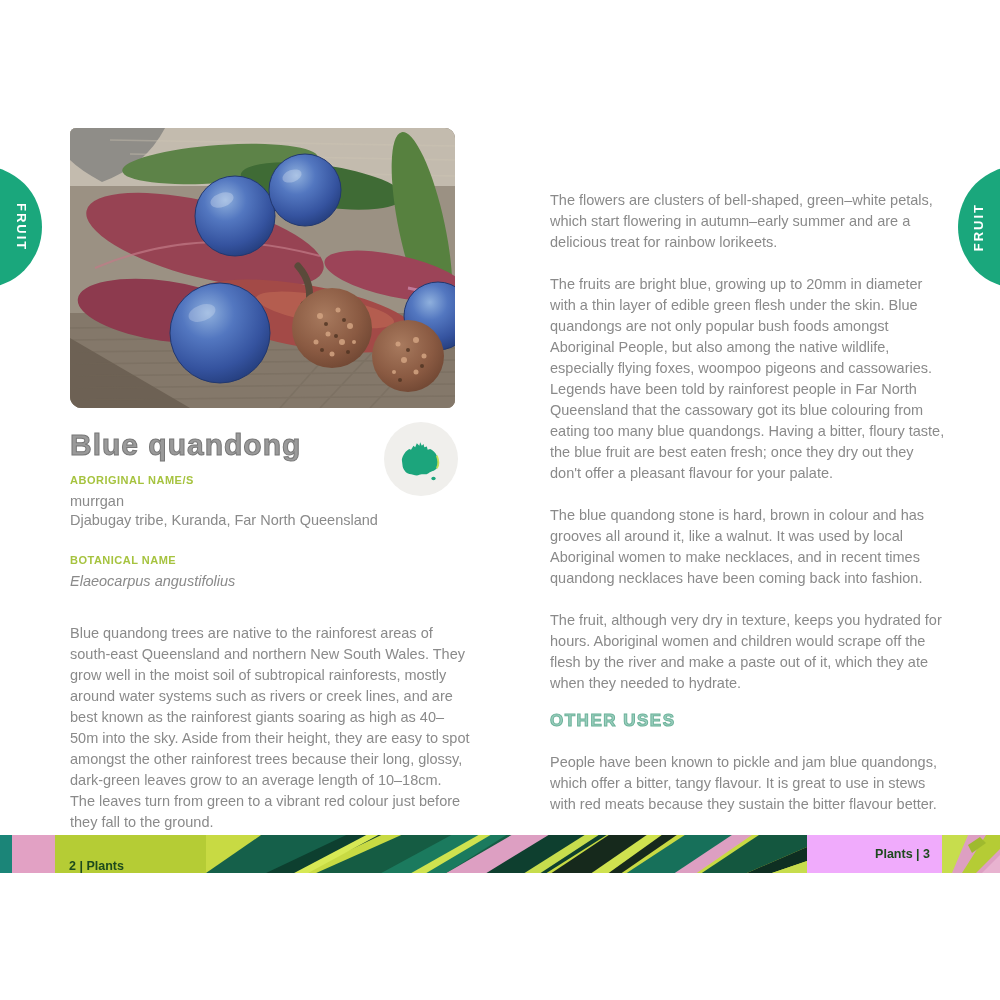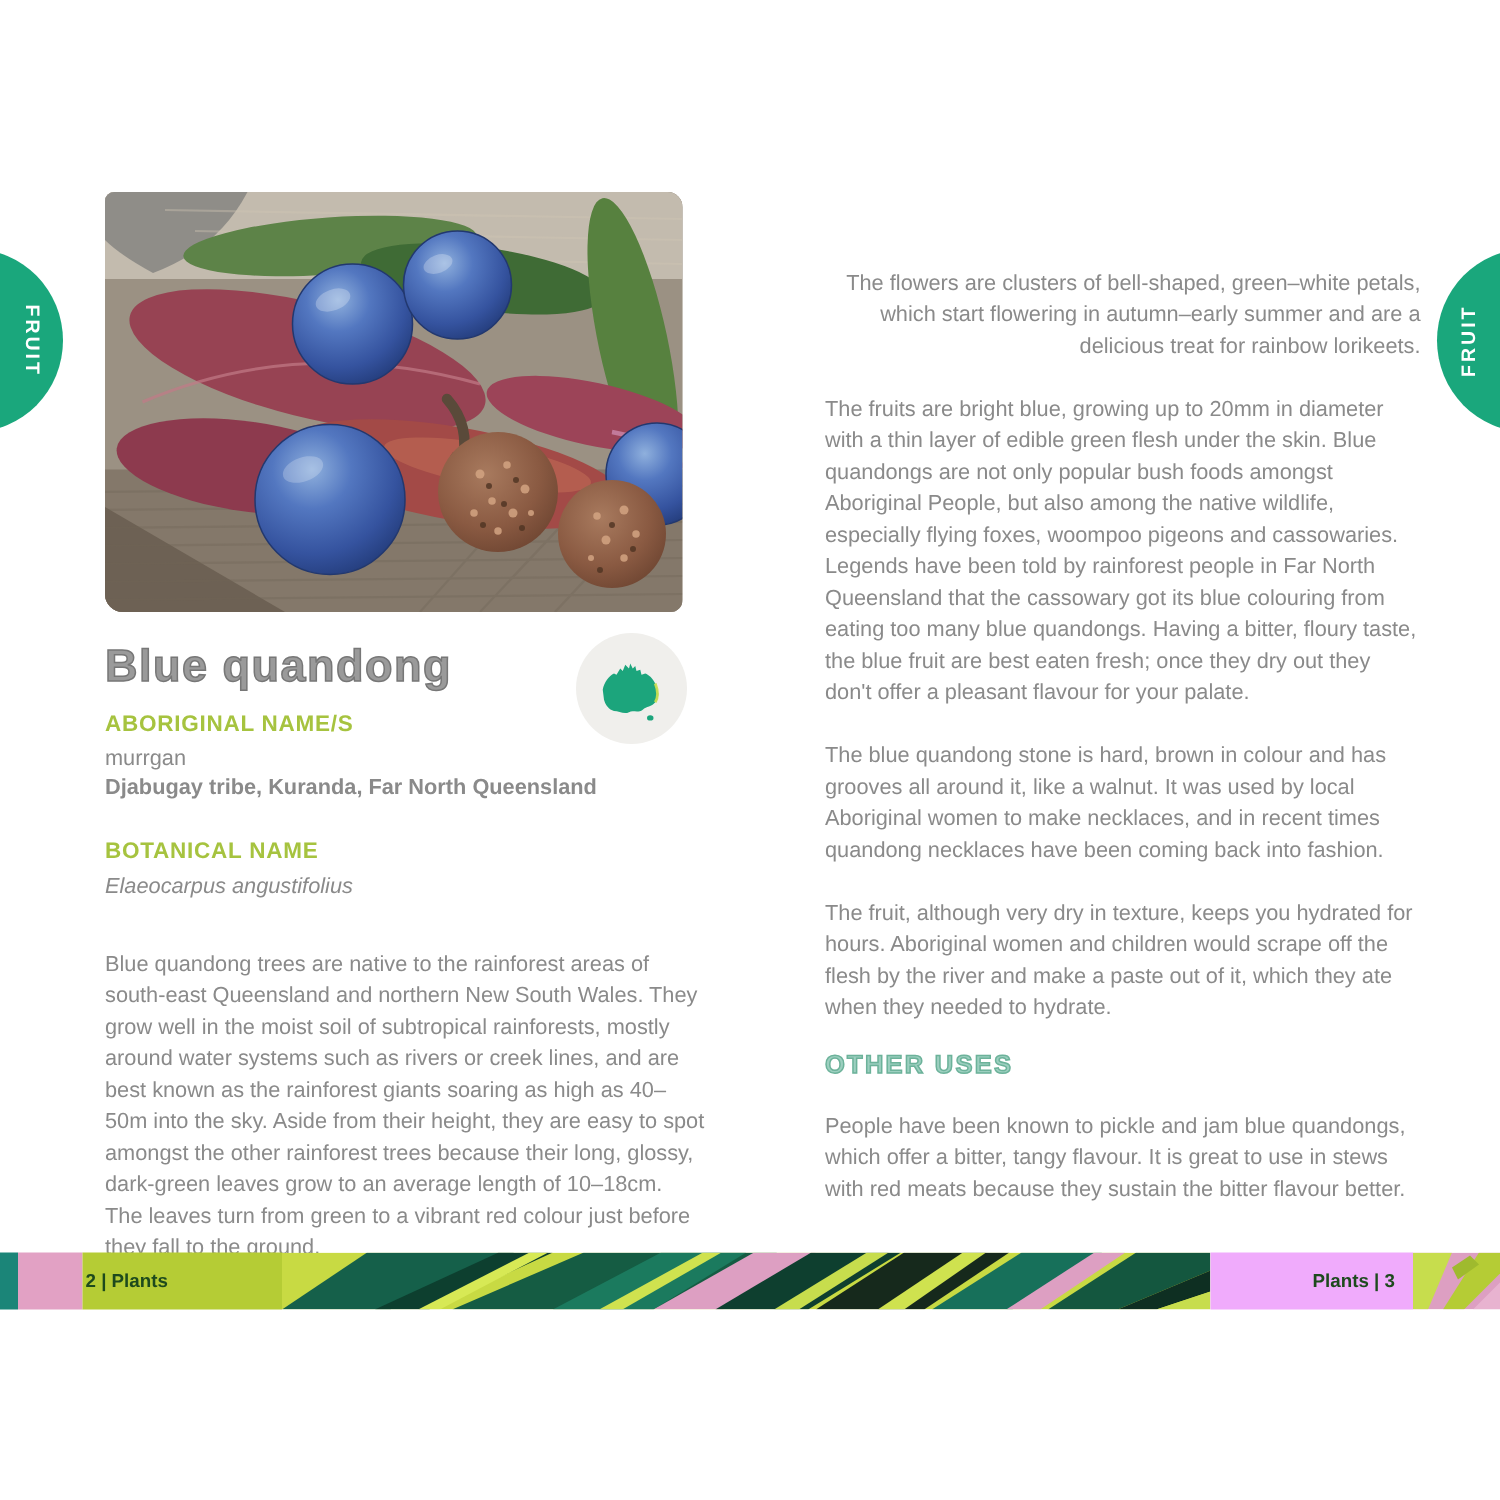--- a/index.html
+++ b/index.html
@@ -33,51 +33,51 @@
   .title {
     margin-top:20px; font-size:30px; font-weight:bold; letter-spacing:1px;
     color:#9a9a9a; -webkit-text-stroke:1px #777777;
   }
   .badge {
     position:absolute; left:314px; top:294px; width:74px; height:74px;
     border-radius:50%; background:#f0efec; display:flex;
     align-items:center; justify-content:center;
   }
   h2.lime {
-    margin-top:12px; font-size:15px; font-weight:bold; letter-spacing:.5px;
+    margin-top:12px; font-size:11px; font-weight:bold; letter-spacing:.5px;
     color:#a6c33f;
   }
   .plain { margin-top:6px; font-size:14.5px; line-height:19px; color:#8a8a8a; }
-  .plain.tight { margin-top:0;font-weight:bold; }
+  .plain.tight { margin-top:0; }
   .italic { font-style:italic; }
   h2.lime.second { margin-top:24px; }
   .body {
     font-size:14.5px; line-height:21px; color:#8a8a8a;
   }
   .page-left .body { margin-top:32px; width:400px; }
 
   
   .page-right { position:absolute; left:550px; top:174px; width:397px; }
   .page-right .body { margin-top:21px; }
-  .page-right .body:first-child { margin-top:5px;text-align:right; }
+  .page-right .body:first-child { margin-top:16px; }
   h2.teal {
     margin-top:17px; font-size:17px; font-weight:bold; letter-spacing:1.5px;
     color:#9ccfbf; -webkit-text-stroke:1px #6cb29a;
   }
 
   
   .footer {
     position:absolute; left:0; top:835px; width:1000px; height:38px;
     display:flex; align-items:stretch;
   }
   .seg-teal { width:12px; background:#1b8578; }
   .seg-pink { width:43px; background:#e2a1c4; }
   .seg-lime-left {
-    width:133px; background:#b5cc35; display:flex; align-items:center;
-    padding-left:2px;
+    width:151px; background:#b5cc35; display:flex; align-items:flex-end;
+    padding-left:14px;
   }
   .seg-lime-right {
     width:135px; background:#f0abfc; display:flex; align-items:center;
     justify-content:flex-end; padding-right:12px;
   }
   .seg-art { flex:1 1 auto; overflow:hidden; }
   .seg-art svg, .seg-art2 svg { display:block; width:100%; height:100%; }
   .seg-art2 { width:58px; overflow:hidden; }
   .pagenum { font-size:12.5px; font-weight:bold; color:#1d4a1d; }
 </style>

